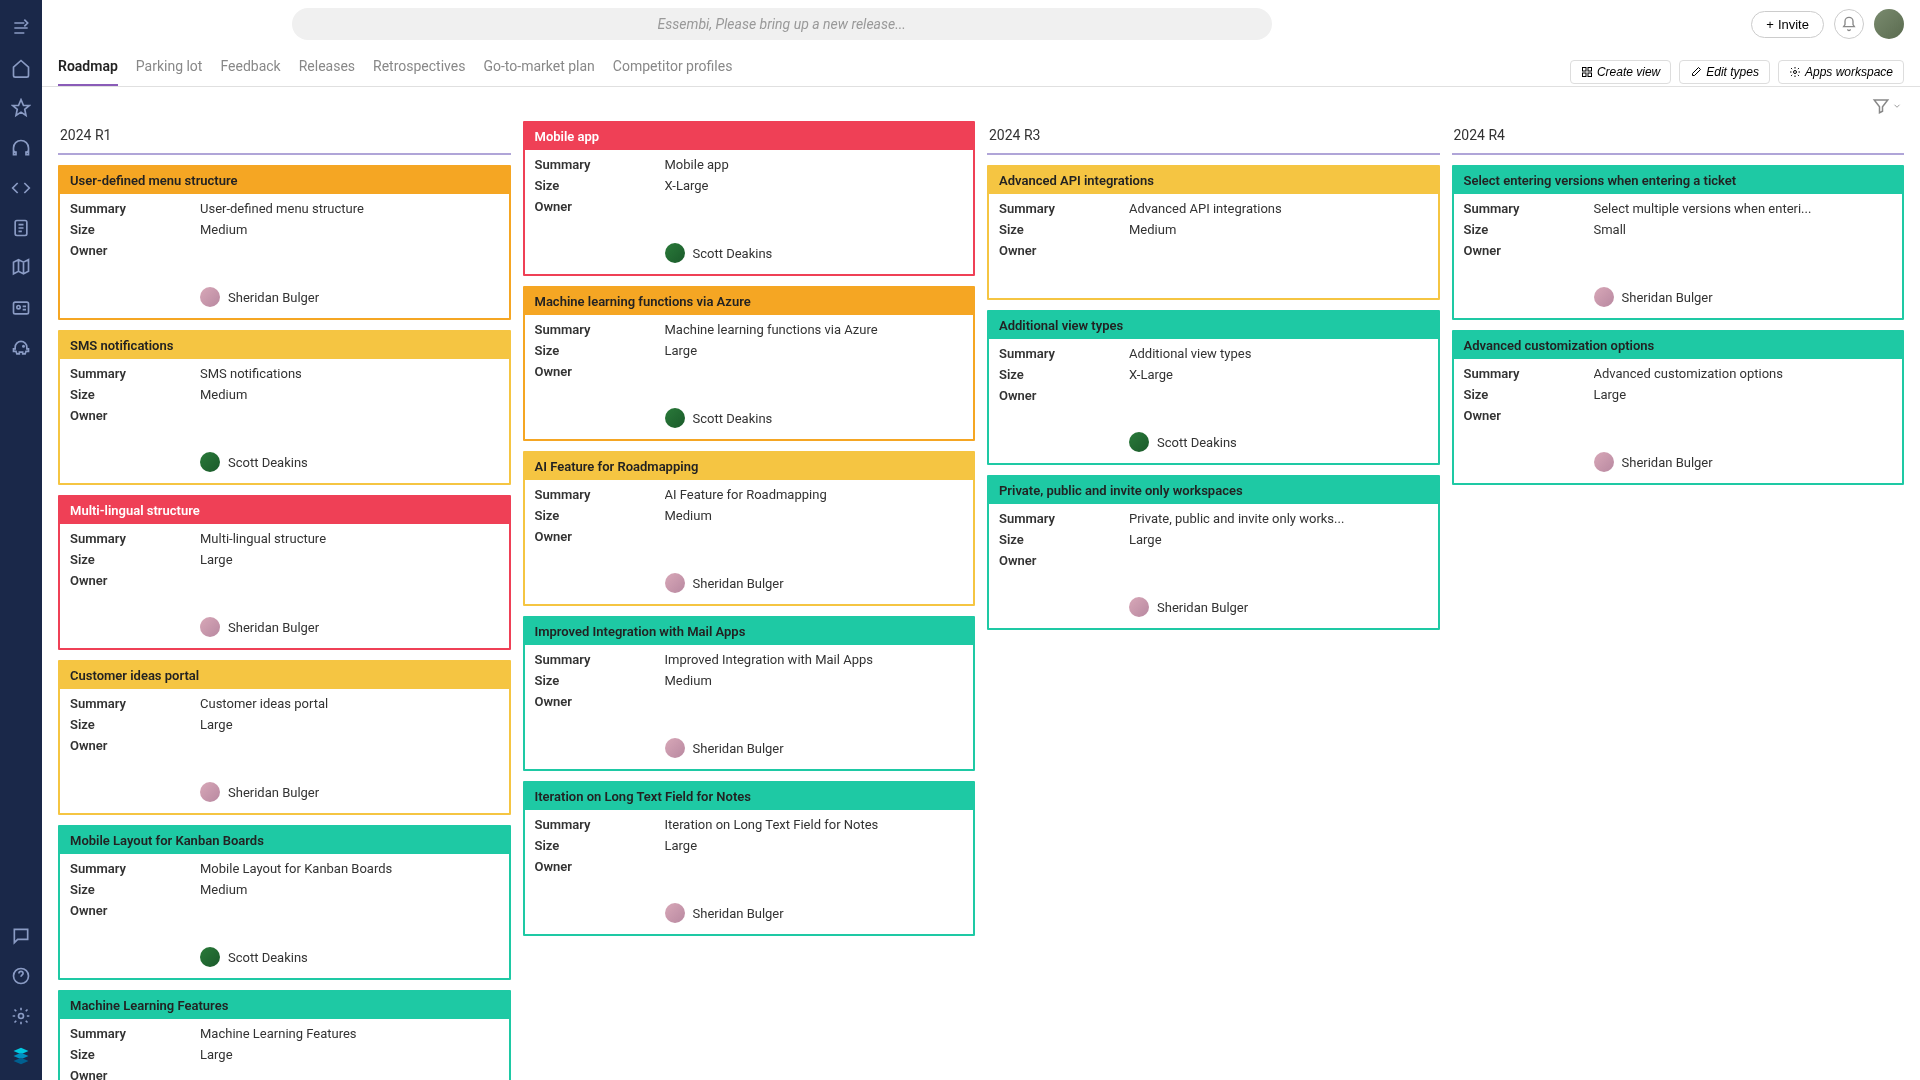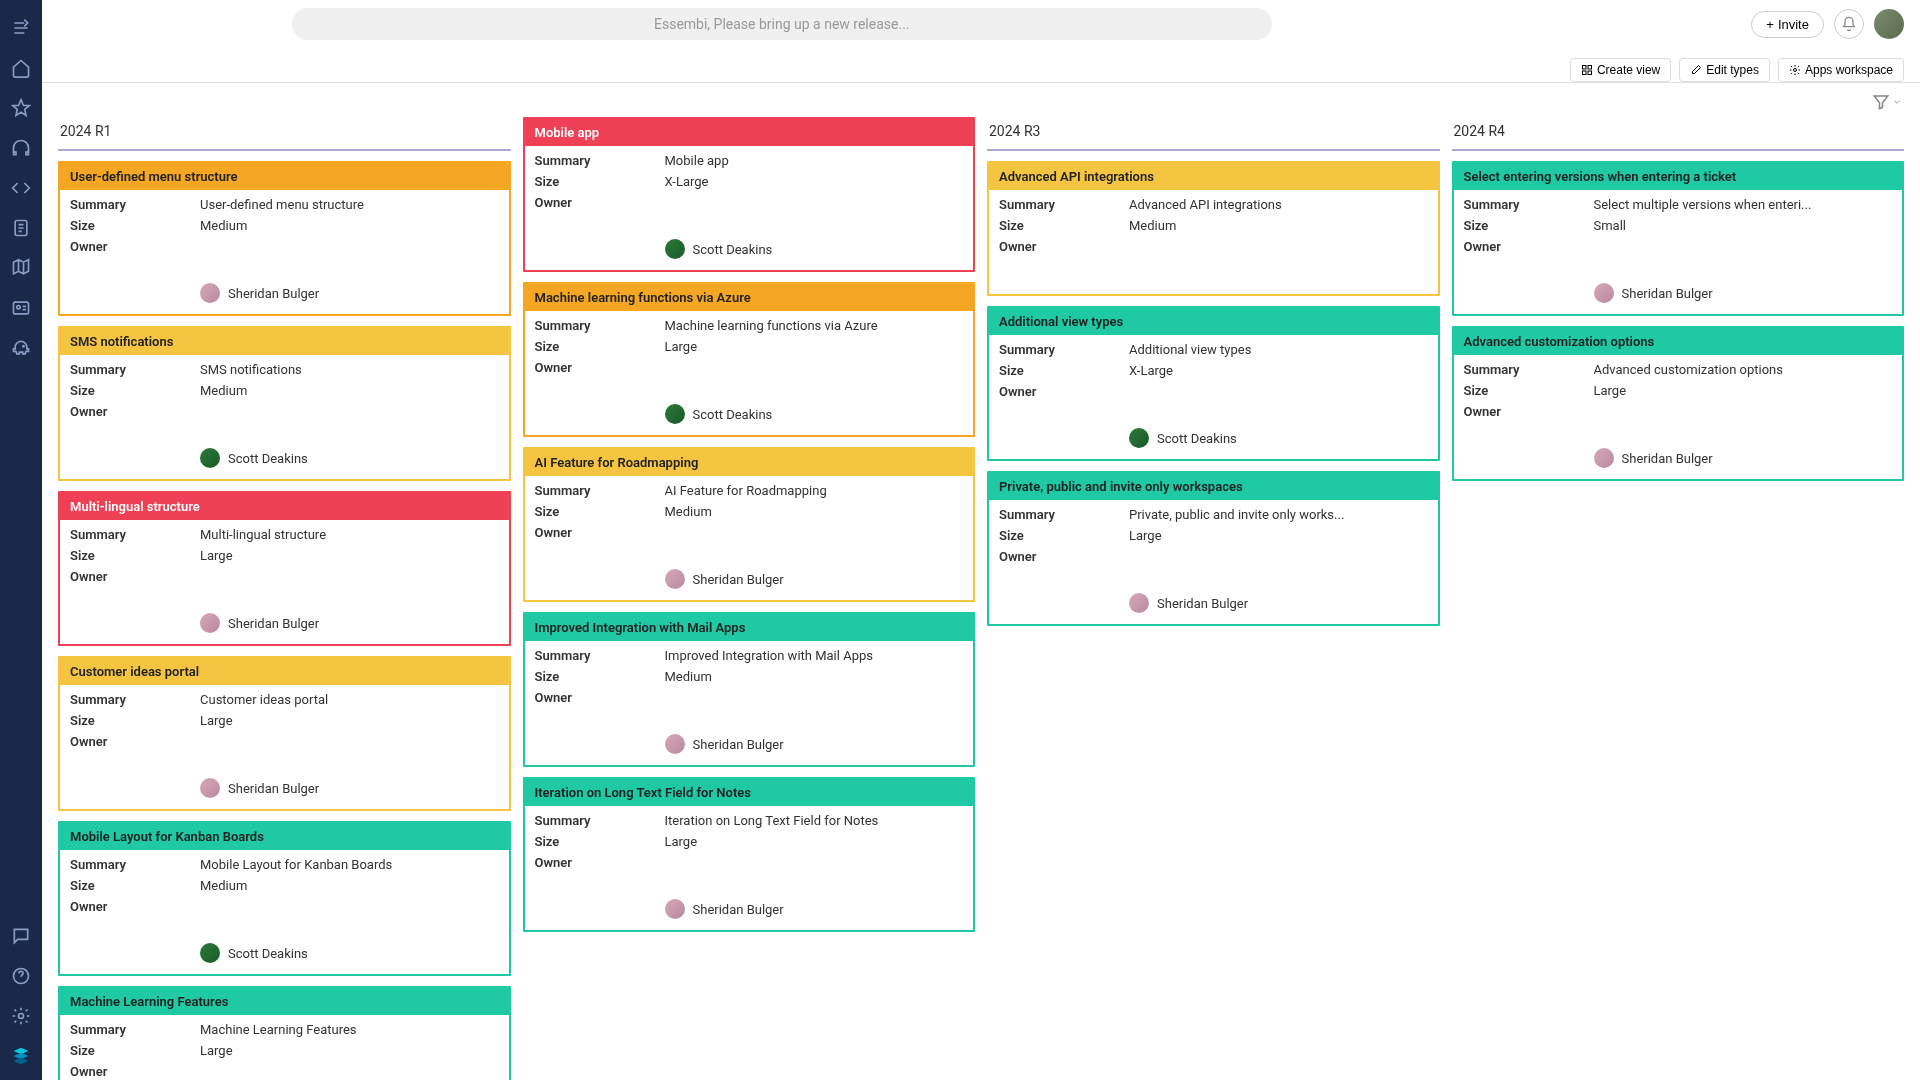--- a/index.html
+++ b/index.html
@@ -6,34 +6,34 @@
 body { font-family: -apple-system, BlinkMacSystemFont, 'Segoe UI', Roboto, sans-serif; background: #fff; color: #333; font-size: 13px; }
 .app { display: flex; height: 100vh; }
 .sidebar { width: 42px; background: #1a2849; display: flex; flex-direction: column; align-items: center; padding-top: 8px; }
 .sidebar-top { display: flex; flex-direction: column; gap: 16px; flex: 1; align-items: center; padding-top: 8px; }
 .sidebar-bottom { display: flex; flex-direction: column; gap: 16px; align-items: center; padding-bottom: 12px; }
 .sidebar-icon { width: 24px; height: 24px; display: flex; align-items: center; justify-content: center; color: #8a9bc4; cursor: pointer; }
 .sidebar-icon svg { width: 20px; height: 20px; }
 .logo-icon { width: 22px; height: 22px; }
 .main { flex: 1; display: flex; flex-direction: column; overflow: hidden; }
 .topbar { display: flex; align-items: center; padding: 8px 16px; gap: 12px; }
-.search-box { flex: 1; max-width: 980px; margin: 0 auto; background: #f0f0f0; border-radius: 18px; padding: 8px 16px; text-align: center; color: #999; font-size: 14px; }
+.search-box { flex: 1; max-width: 980px; margin: 0 auto; background: #f0f0f0; border-radius: 18px; padding: 8px 16px; text-align: center; color: #999; font-style: italic; font-size: 14px; }
 .topbar-right { display: flex; align-items: center; gap: 10px; margin-left: auto; }
 .invite-btn { border: 1px solid #ccc; border-radius: 16px; padding: 5px 14px; background: #fff; font-size: 13px; display: flex; align-items: center; gap: 4px; cursor: pointer; }
 .bell-btn { width: 30px; height: 30px; border: 1px solid #ccc; border-radius: 50%; display: flex; align-items: center; justify-content: center; background: #fff; cursor: pointer; }
 .avatar-large { width: 30px; height: 30px; border-radius: 50%; background: linear-gradient(135deg, #7a8b6f, #5a6b4f); cursor: pointer; }
 .page-header { padding: 6px 16px 0; display: flex; align-items: center; gap: 14px; }
 .page-title { font-size: 24px; font-weight: 700; }
 .page-header-icon { width: 18px; height: 18px; color: #888; cursor: pointer; }
 .tabs-row { display: flex; align-items: center; padding: 10px 16px 0; border-bottom: 1px solid #e0e0e0; }
 .tabs { display: flex; gap: 18px; }
 .tab { padding-bottom: 10px; color: #888; cursor: pointer; font-size: 14px; }
 .tab.active { color: #222; font-weight: 600; border-bottom: 2px solid #8a5cb8; }
 .tabs-right { margin-left: auto; display: flex; gap: 8px; }
-.tab-action { border: 1px solid #ddd; border-radius: 4px; padding: 4px 10px; background: #fff; font-size: 12px; display: flex; align-items: center; gap: 4px; cursor: pointer; }
+.tab-action { border: 1px solid #ddd; border-radius: 4px; padding: 4px 10px; background: #fff; font-size: 12px; display: flex; align-items: center; gap: 4px; cursor: pointer; font-style: italic; }
 .filter-row { display: flex; justify-content: flex-end; padding: 10px 18px 0; }
 .filter-icon { color: #888; cursor: pointer; display: flex; align-items: center; gap: 2px; }
 .board { display: flex; gap: 12px; padding: 6px 16px 16px; overflow-x: auto; }
 .column { flex: 1; min-width: 320px; }
 .column-header { font-weight: 400; font-size: 14px; padding: 6px 2px 10px; border-bottom: 2px solid #b0a5d8; margin-bottom: 10px; }
 .card { border-radius: 1px; border: 2px solid; margin-bottom: 10px; overflow: hidden; background: #fff; }
 .card-title { padding: 6px 10px; font-weight: 600; font-size: 13px; color: #222; }
 .card-body { padding: 4px 10px 8px; }
 .card-row { display: flex; padding: 3px 0; font-size: 13px; }
 .card-label { width: 130px; font-weight: 600; }
@@ -145,20 +145,29 @@
             <svg width="16" height="16" viewBox="0 0 24 24" fill="none" stroke="#888" stroke-width="2">
               <path d="M6 8a6 6 0 1112 0v5l2 3H4l2-3V8zM10 20a2 2 0 004 0"></path>
             </svg>
           </div>
         <div class="avatar-large"></div>
       </div>
     </div>
 
 
     <div class="tabs-row">
+      <div class="tabs" id="tabs">
+          <div class="tab active">Roadmap</div>
+          <div class="tab">Parking lot</div>
+          <div class="tab">Feedback</div>
+          <div class="tab">Releases</div>
+          <div class="tab">Retrospectives</div>
+          <div class="tab">Go-to-market plan</div>
+          <div class="tab">Competitor profiles</div>
+        </div>
       <div class="tabs-right">
         <button class="tab-action">
             <svg width="12" height="12" viewBox="0 0 24 24" fill="none" stroke="currentColor" stroke-width="2">
               <rect x="3" y="3" width="7" height="7"></rect>
               <rect x="14" y="3" width="7" height="7"></rect>
               <rect x="3" y="14" width="7" height="7"></rect>
               <rect x="14" y="14" width="7" height="7"></rect>
             </svg>
             <span>Create view</span>
           </button>

